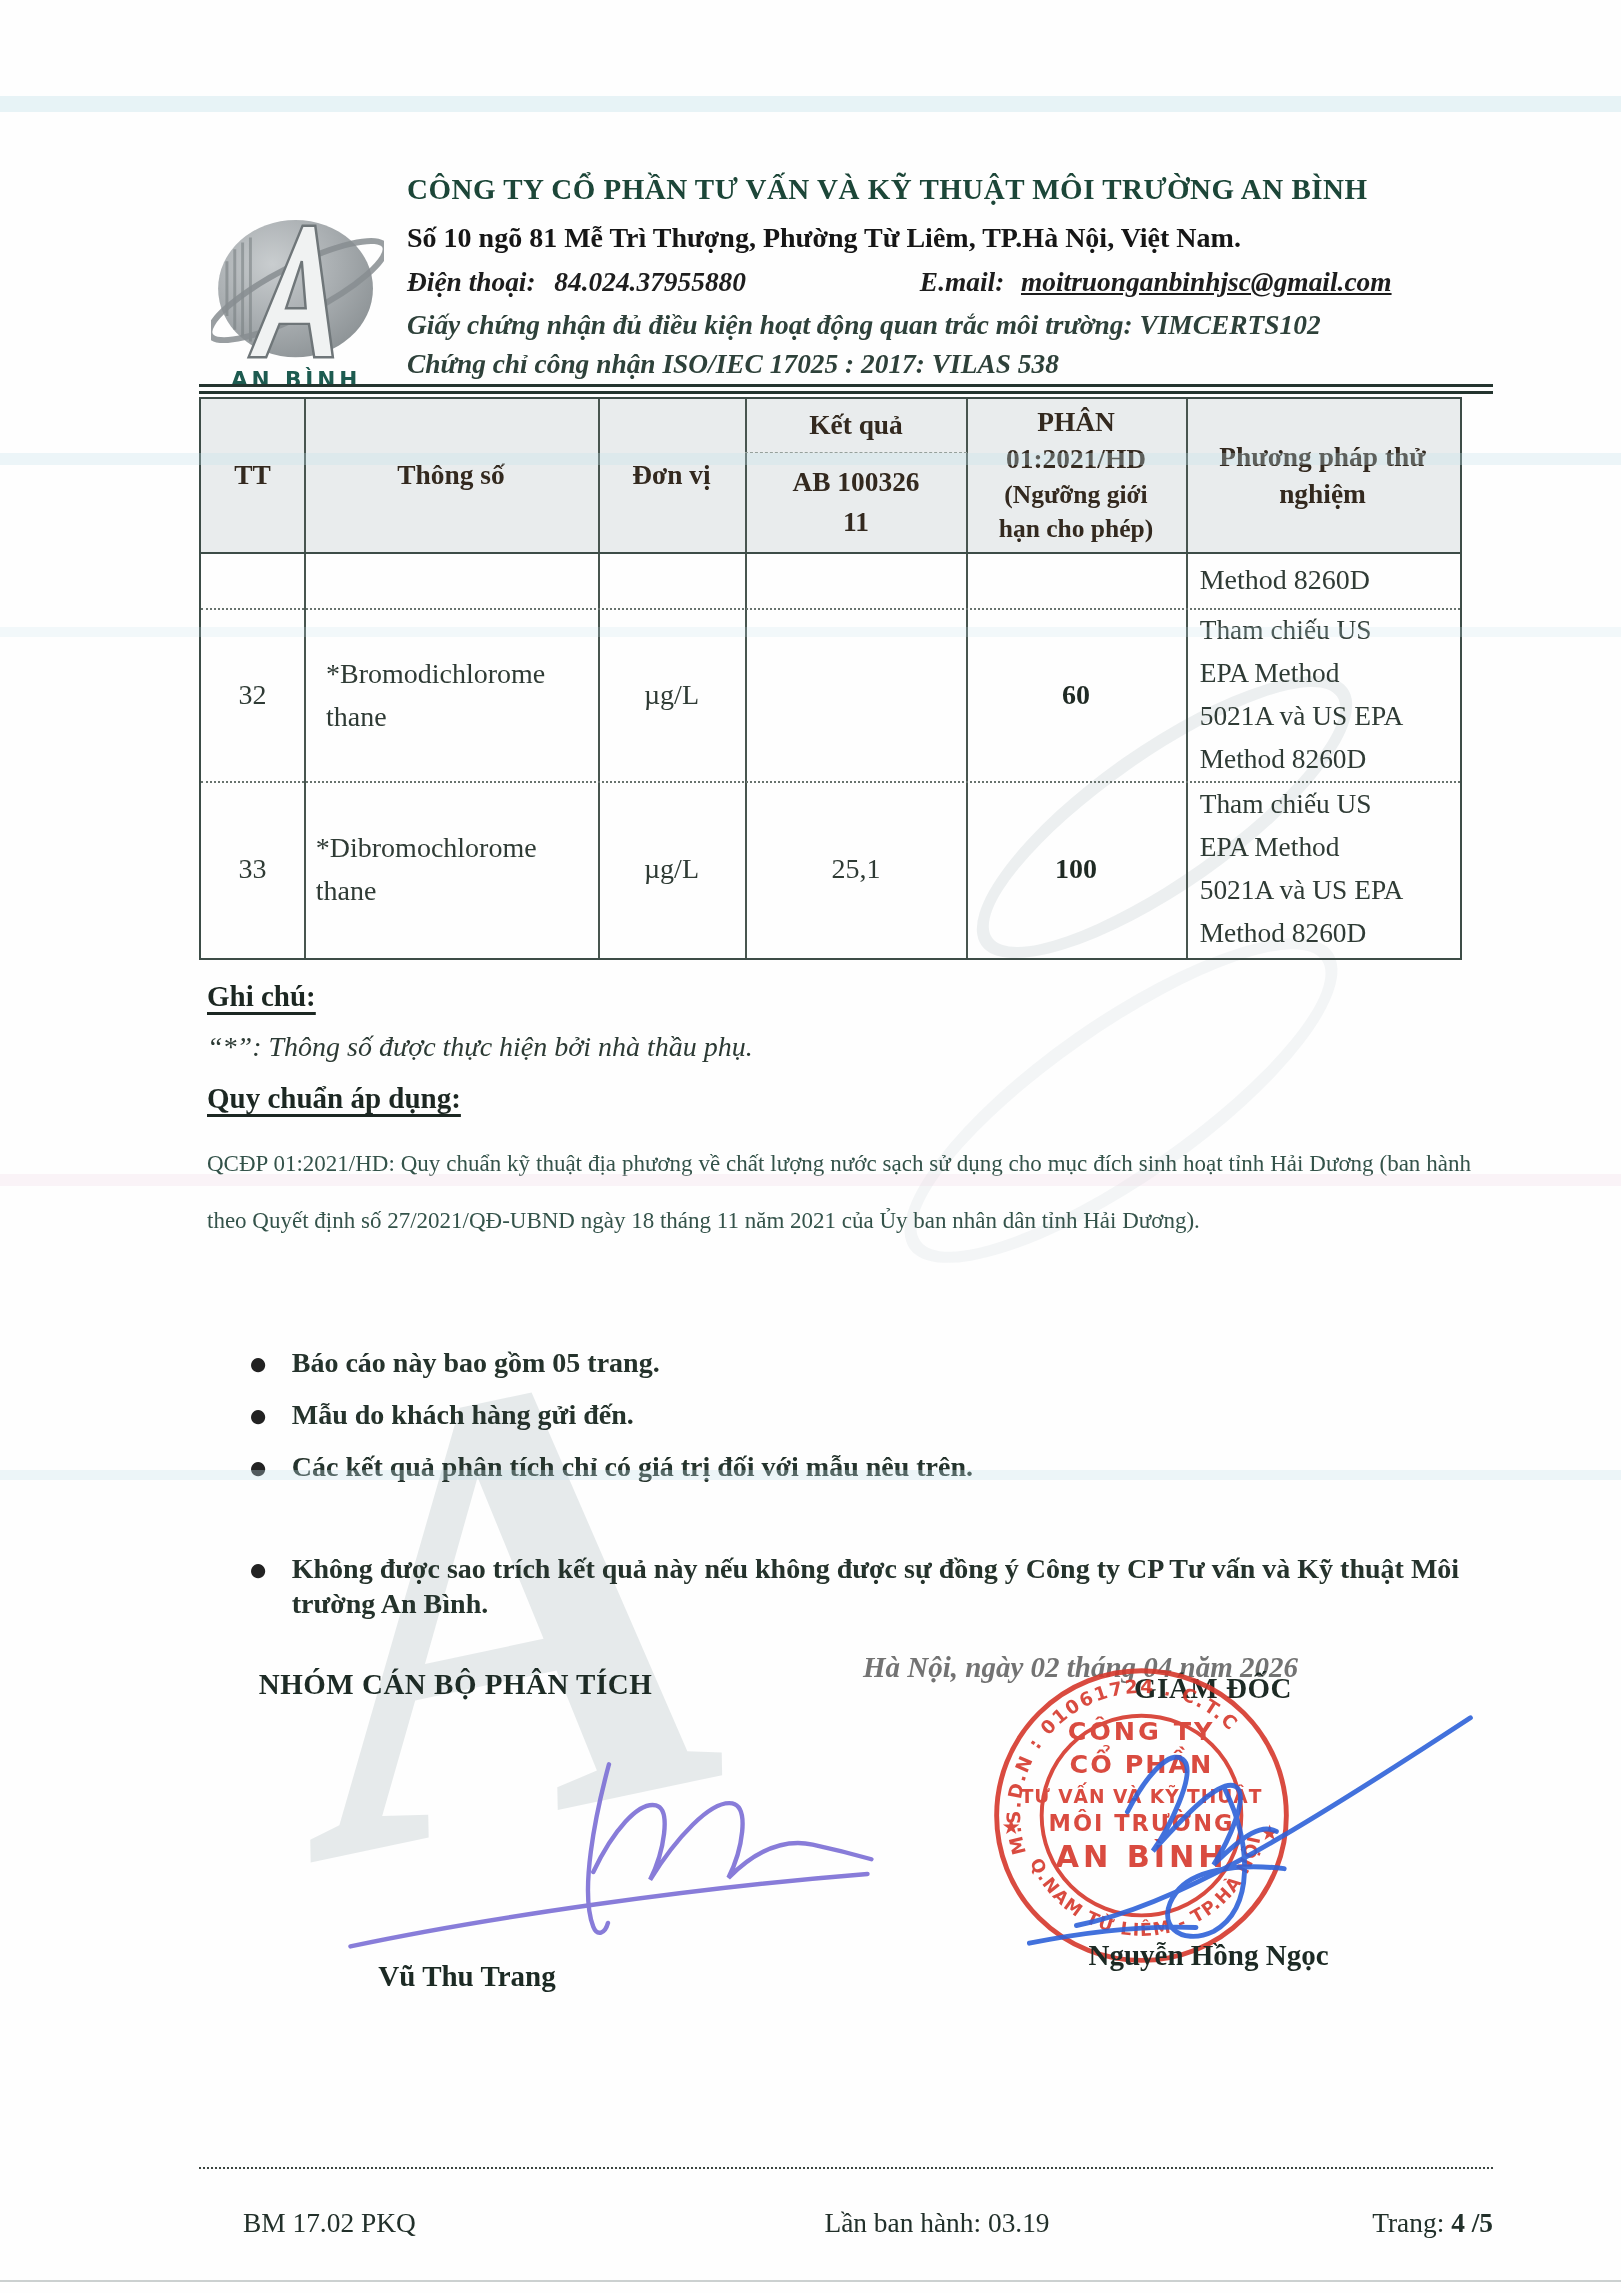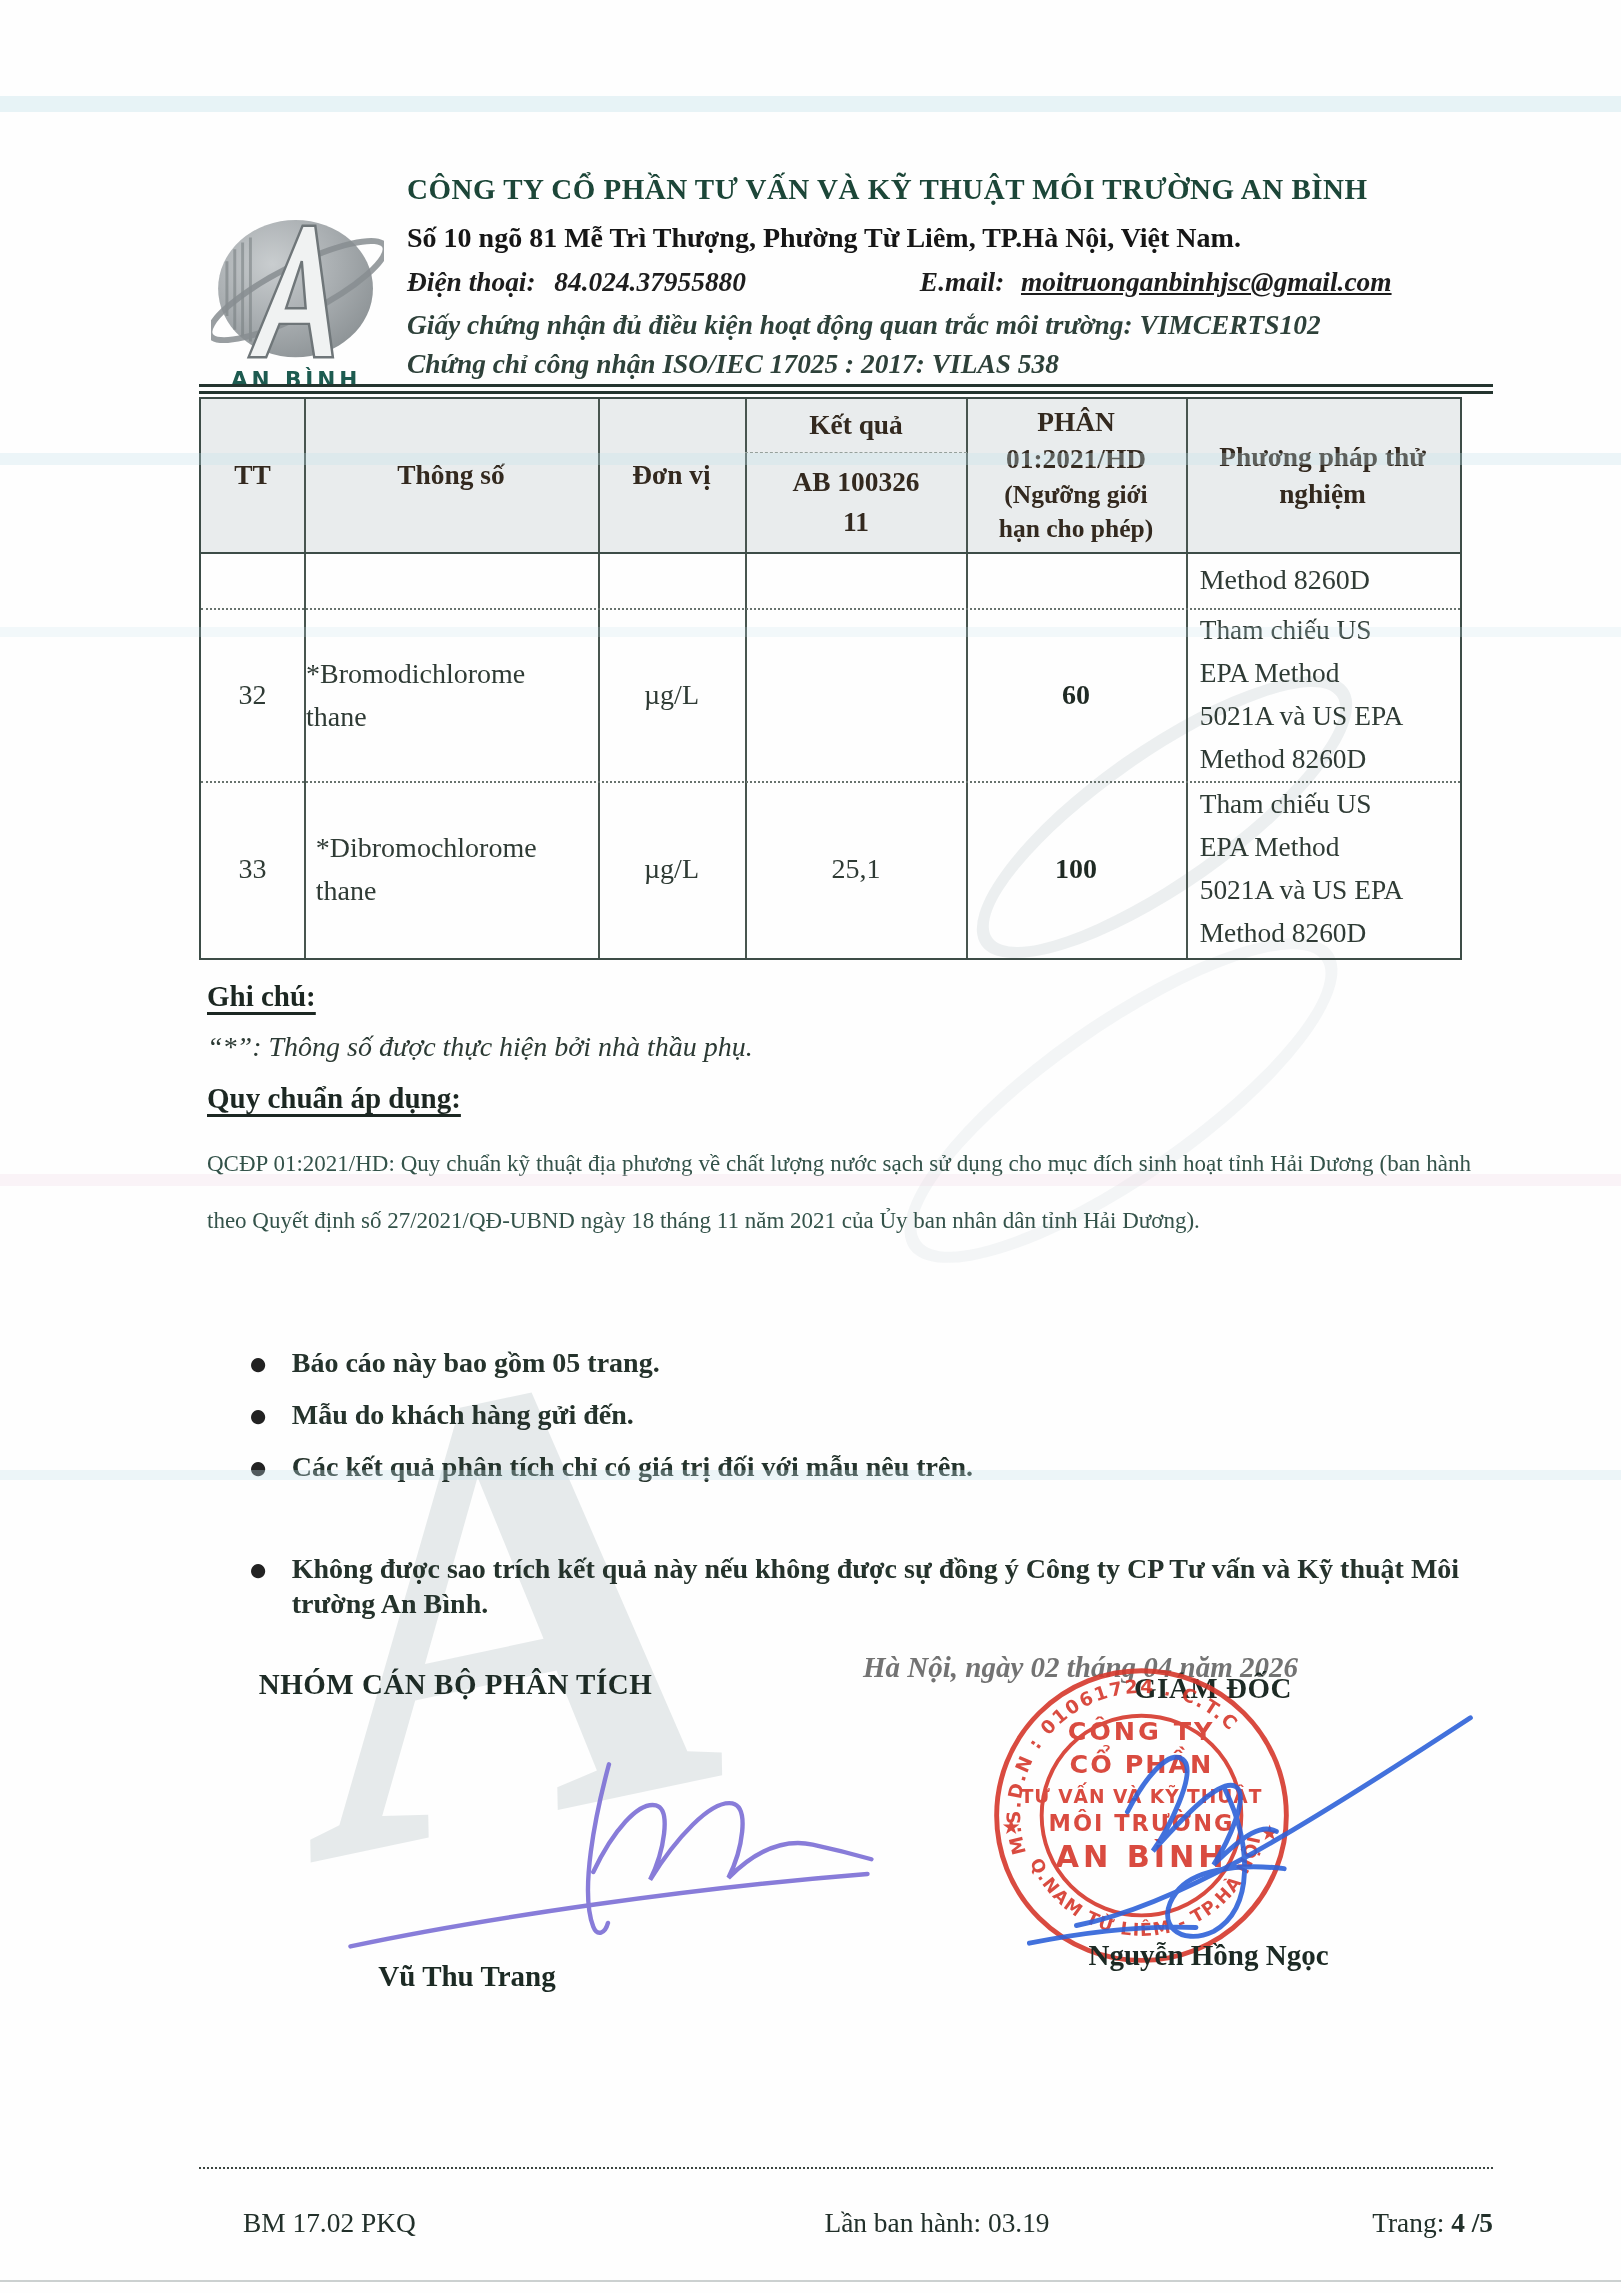--- a/index.html
+++ b/index.html
@@ -122,21 +122,21 @@
     </div>
     <div class="cell hd" style="left:765px;top:0;width:220px;height:153px;flex-direction:column;padding:0 15.7px;box-sizing:border-box;">
       <div style="width:188px;">PHÂN 01:2021/HD</div>
       <div style="width:188px;font-size:25.5px;">(Ngưỡng giới hạn cho phép)</div>
     </div>
     <div class="cell hd" style="left:985px;top:0;width:273px;height:153px;padding:0 27.4px;box-sizing:border-box;">Phương pháp thử nghiệm</div>
 
     <div class="cell left" style="left:985px;top:153px;width:273px;height:56px;padding-left:13.7px;box-sizing:border-box;">Method 8260D</div>
 
     <div class="cell" style="left:0;top:209px;width:103px;height:173px;">32</div>
-    <div class="cell left" style="left:103px;top:209px;width:294px;height:173px;padding-left:2px;box-sizing:border-box;">
+    <div class="cell left" style="left:103px;top:209px;width:294px;height:173px;padding-left:22px;box-sizing:border-box;">
       <div style="width:223px;word-break:break-all;line-height:43px;">*Bromodichloromethane</div>
     </div>
     <div class="cell" style="left:397px;top:209px;width:147px;height:173px;">µg/L</div>
     <div class="cell bold-val" style="left:765px;top:209px;width:220px;height:173px;">60</div>
     <div class="cell left" style="left:985px;top:209px;width:273px;height:173px;padding-left:13.7px;box-sizing:border-box;font-size:27.4px;">
       <div style="width:208px;line-height:43px;">Tham chiếu US EPA Method 5021A và US EPA Method 8260D</div>
     </div>
 
     <div class="cell" style="left:0;top:382px;width:103px;height:176px;">33</div>
     <div class="cell left" style="left:103px;top:382px;width:294px;height:176px;padding-left:11.8px;box-sizing:border-box;">

